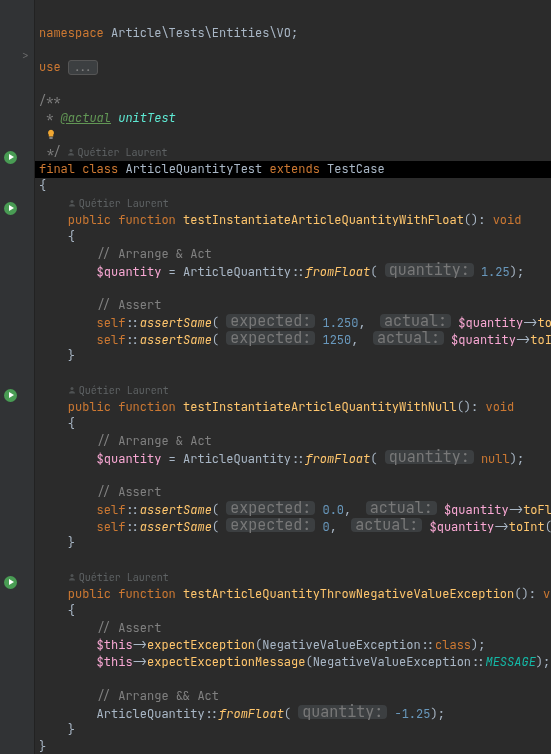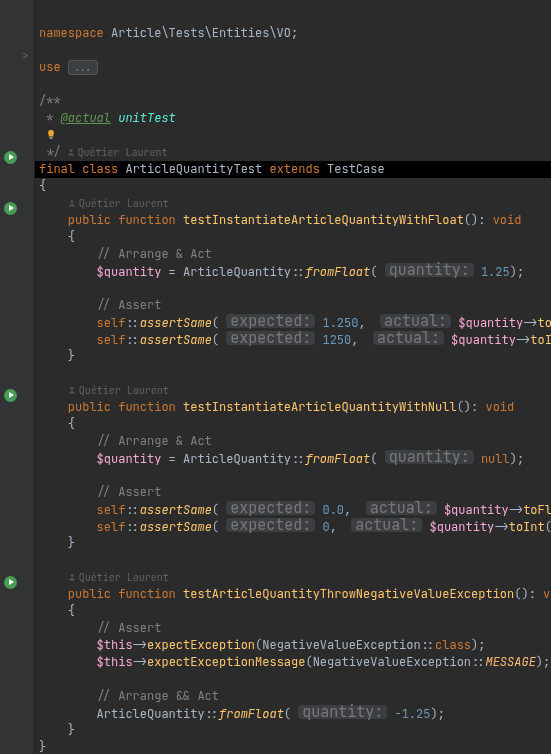--- a/index.html
+++ b/index.html
@@ -63,21 +63,21 @@
     line-height: 14px;
     vertical-align: 1px;
   }
   
   .kw { color: #cc7832; }        
   .cls { color: #a9b7c6; }       
   .fn { color: #ffc66d; }        
   .fn-i { color: #ffc66d; font-style: italic; }       
   .num { color: #6897bb; }       
   .var { color: #f9a8d4; }       
-  .const { color: #fdba74; font-style: italic; }
+  .const { color: #14b8a6; font-style: italic; }
   .comm { color: #808080; }      
   .doc { color: #5eead4; font-style: italic; }
   .doc-tag { color: #629755; font-style: italic; text-decoration: underline; }
   .punct { color: #a9b7c6; }
 
   .author {
     color: #5f6365;
     font-size: 10px;
     font-style: normal;
   }

